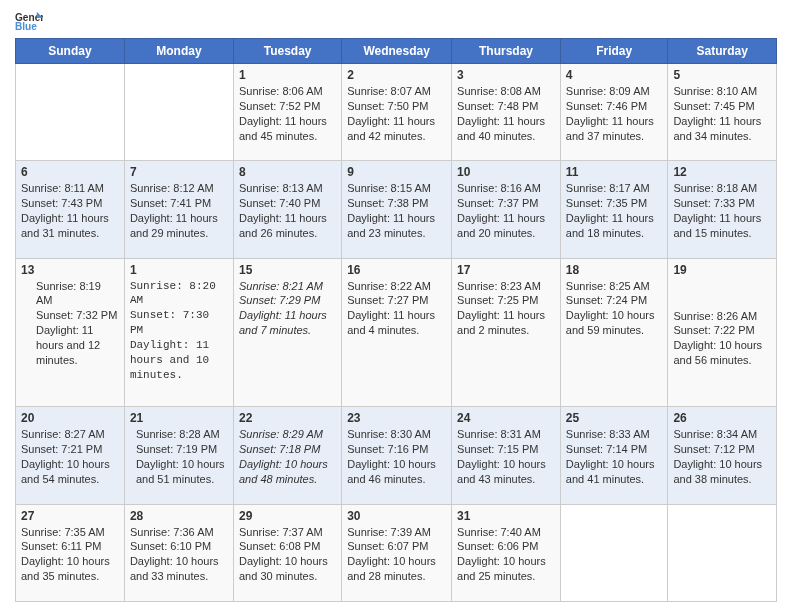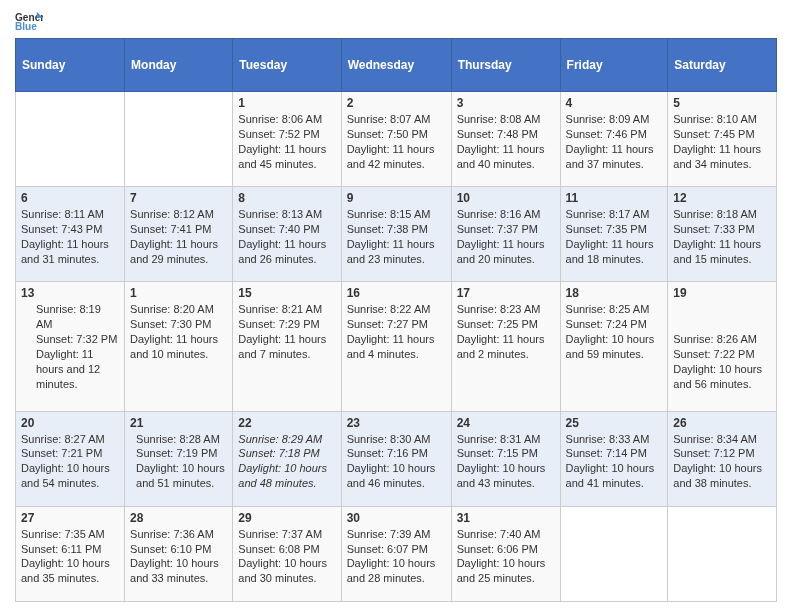--- a/index.html
+++ b/index.html
@@ -48,22 +48,22 @@
     }
     .calendar-table {
       width: 100%;
       border-collapse: collapse;
       flex: 1;
       font-size: 10px;
     }
     .calendar-table thead th {
       background-color: #4472c4;
       color: #fff;
-      text-align: left;
-      padding: 19px 6px;
+      text-align: center;
+      padding: 5px 6px;
       font-size: 12px;
       font-weight: bold;
       border: 1px solid #3a5fa0;
     }
     .calendar-table tbody td {
       border: 1px solid #ccc;
       vertical-align: top;
       padding: 4px 5px;
       width: 113px;
       height: 82px;
@@ -205,27 +205,27 @@
         </tr>
         <tr>
           <td>
             <div class="day-number">13</div>
             <div class="day-info" style="white-space: pre-line; margin-left: 15px;">Sunrise: 8:19 AM
 Sunset: 7:32 PM
 Daylight: 11 hours and 12 minutes.</div>
           </td>
           <td>
             <div class="day-number">1</div>
-            <div class="day-info" style="white-space: pre-line;">Sunrise: 8:20 AM
+            <div class="day-info" style="white-space: pre-line; font-family: Liberation Mono, monospace;">Sunrise: 8:20 AM
 Sunset: 7:30 PM
 Daylight: 11 hours and 10 minutes.</div>
           </td>
           <td>
             <div class="day-number">15</div>
-            <div class="day-info" style="white-space: pre-line;">Sunrise: 8:21 AM
+            <div class="day-info" style="white-space: pre-line; font-style: italic;">Sunrise: 8:21 AM
 Sunset: 7:29 PM
 Daylight: 11 hours and 7 minutes.</div>
           </td>
           <td>
             <div class="day-number">16</div>
             <div class="day-info" style="white-space: pre-line;">Sunrise: 8:22 AM
 Sunset: 7:27 PM
 Daylight: 11 hours and 4 minutes.</div>
           </td>
           <td>

